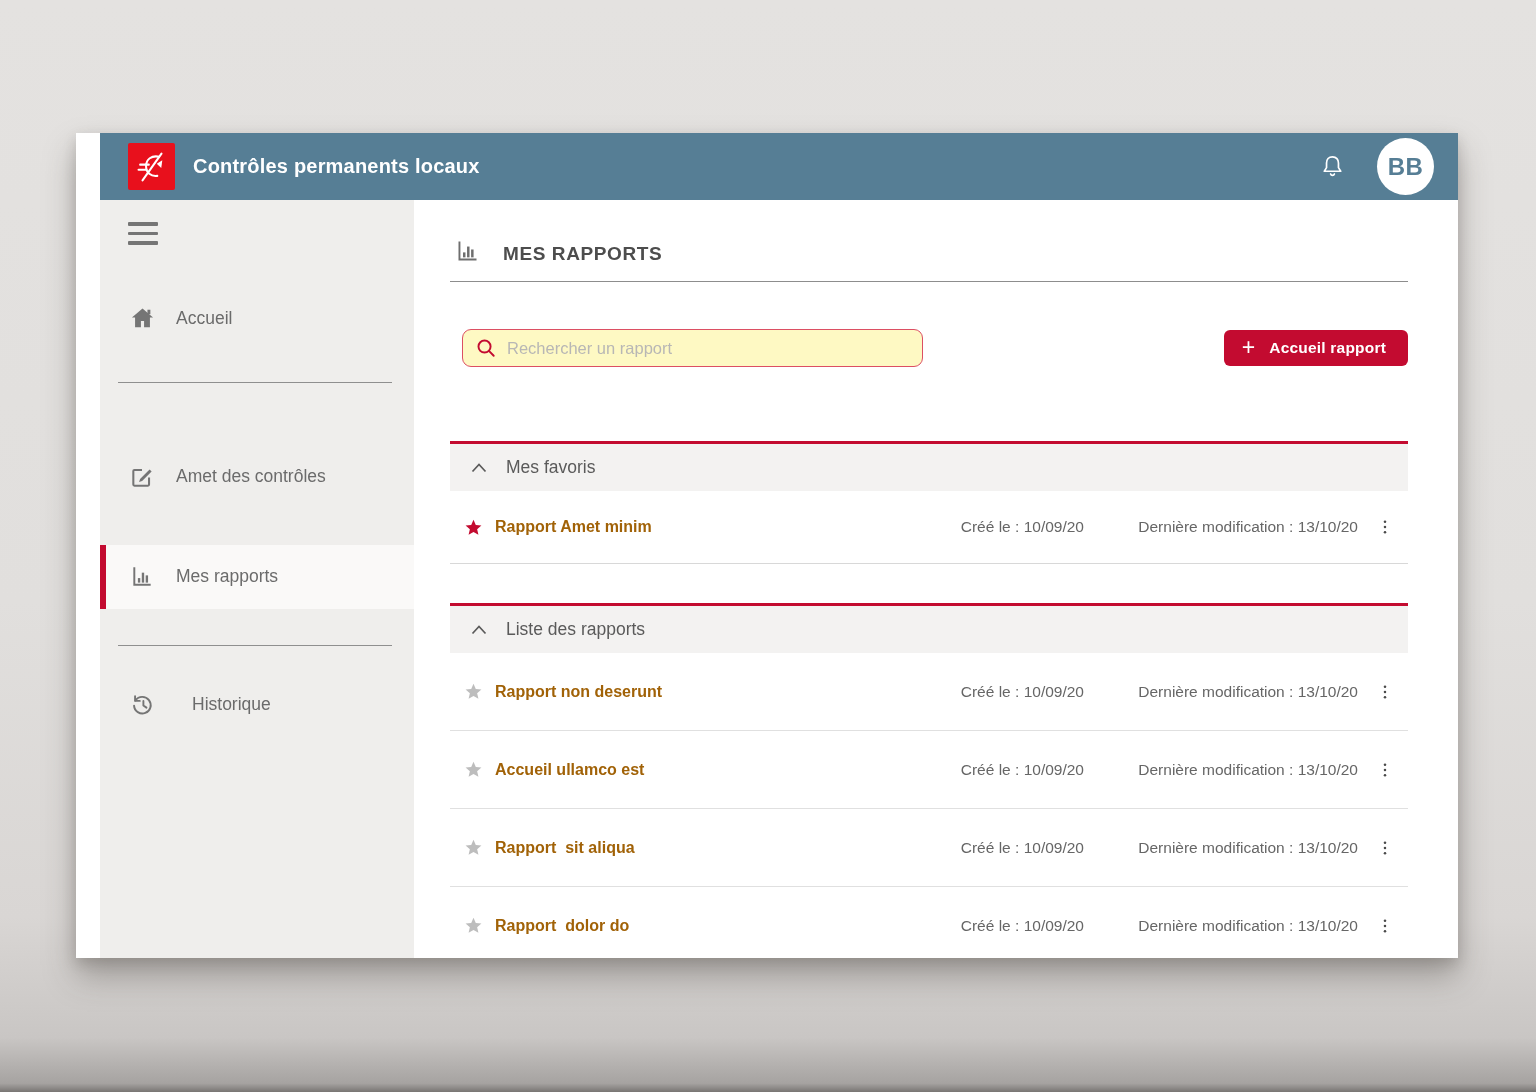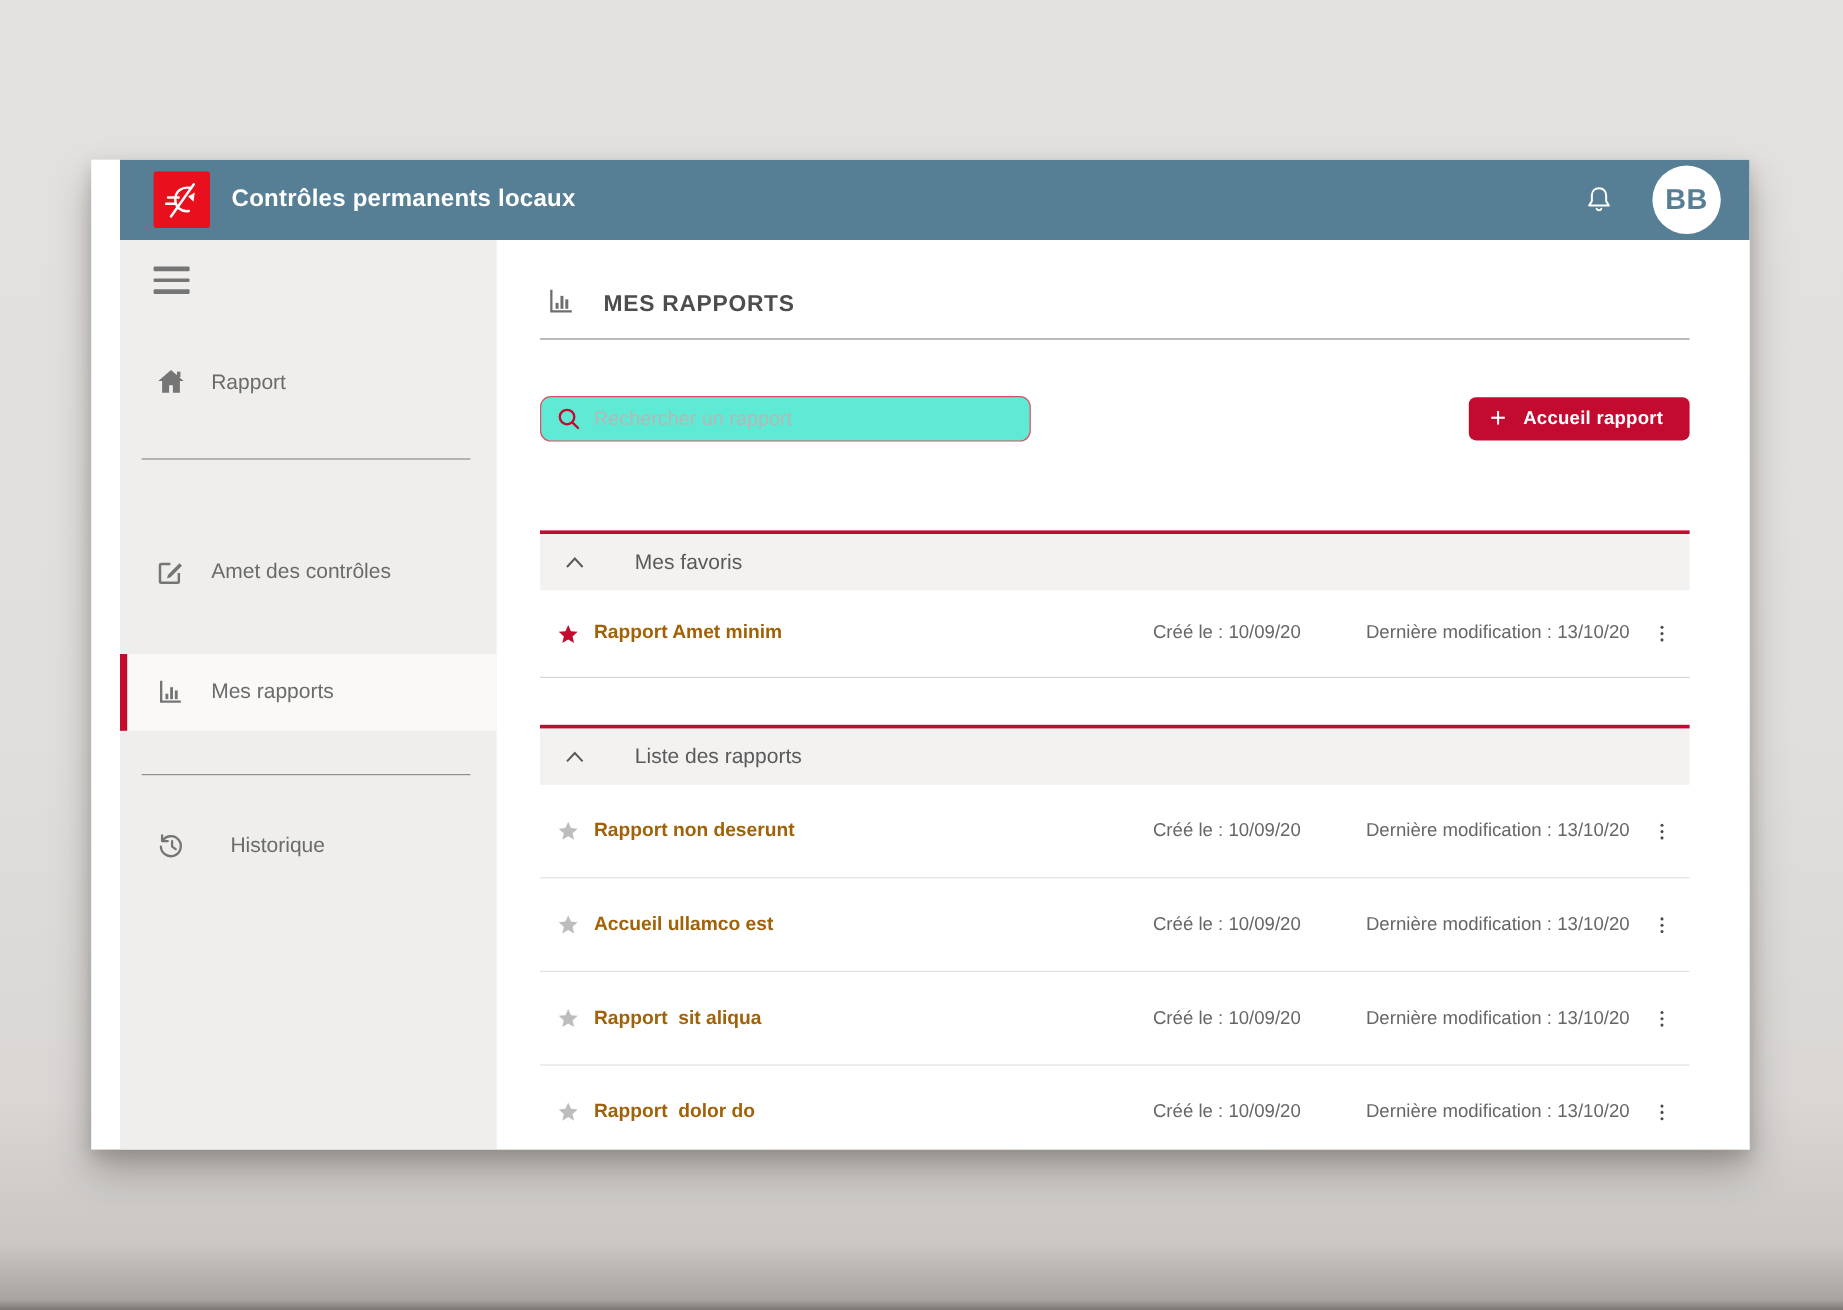--- a/index.html
+++ b/index.html
@@ -46,39 +46,39 @@
   .active-bar { position:absolute; left:0; top:0; bottom:0; width:6px; background:#c30b30; }
   .sb-divider { border-top:1px solid #8f8f8f; margin:35px 22px 0 18px; }
   .sb-divider.second { margin-top:36px; }
   
   .content { flex:1; background:#fff; padding:38px 50px 0 36px; overflow:hidden; }
   .page-head { display:flex; align-items:center; gap:22px; padding-left:4px; }
   .page-head h1 { font-size:19px; font-weight:700; color:#4d4d4d; letter-spacing:.6px; }
   .head-rule { border-bottom:1px solid #8d8d8d; margin-top:12px; }
   .toolbar { margin-top:47px; display:flex; align-items:center; justify-content:space-between; }
   .search {
-    width:409px; height:38px; border:1.6px solid #dc4f63; border-radius:9px;
-    display:flex; align-items:center; padding:0 12px; background:#5eead4;
+    width:461px; height:38px; border:1.6px solid #dc4f63; border-radius:9px;
+    display:flex; align-items:center; padding:0 12px; background:#fef9c3;margin-left:12px;
   }
   .search input {
     border:none; outline:none; flex:1; margin-left:10px;
     font-size:16.5px; color:#555; font-family:inherit; background:transparent;
   }
   .search input::placeholder { color:#b8b7b5; }
   .new-btn {
     height:36px; background:#c30b30; color:#fff; border:none; border-radius:6px;
     font-family:inherit; font-size:15.5px; font-weight:700; letter-spacing:.2px;
     display:flex; align-items:center; gap:14px; padding:0 22px 0 18px; cursor:pointer;
   }
   .new-btn .plus { font-size:23px; font-weight:400; line-height:1; margin-top:-2px; }
   section.favorites { margin-top:74px; }
   section.report-list { margin-top:39px; }
   .sec-head {
     background:#f3f2f1; border-top:3px solid #c30b30; height:50px;
-    display:flex; align-items:center; padding-left:21px; gap:42px; cursor:pointer;
+    display:flex; align-items:center; padding-left:21px; gap:19px; cursor:pointer;
   }
   .sec-head .sec-title { color:#5a5a5a; font-size:17.5px; }
   .row { display:flex; align-items:center; border-bottom:1px solid #e0e0e0; padding-left:14px; }
   .fav-row { height:73px; border-bottom-color:#d8d8d8; }
   .list-row { height:78px; }
   .row .star-cell { width:31px; display:flex; align-items:center; cursor:pointer; }
   .row .row-title { flex:1; font-size:16px; font-weight:700; color:#a16207; white-space:pre; cursor:pointer; }
   .row .row-created { width:200px; text-align:right; font-size:15.5px; color:#666; }
   .row .row-modified { width:274px; text-align:right; font-size:15.5px; color:#666; }
   .row .kebab-cell { width:50px; display:flex; justify-content:flex-end; padding-right:14px; cursor:pointer; }
@@ -121,21 +121,21 @@
       </div>
 
       <nav>
         <div class="nav-item item-accueil">
           <span class="nav-icon">
             <svg width="27" height="27" viewBox="0 0 24 24" fill="#757575">
               <path d="M12 3 2.6 11.2h2.8v8.6h5.2v-5.6h2.8v5.6h5.2v-8.6h2.8z"></path>
               <rect x="16.4" y="4.2" width="2.6" height="4"></rect>
             </svg>
           </span>
-          <span class="nav-label">Rapport</span>
+          <span class="nav-label">Accueil</span>
         </div>
 
         <div class="sb-divider"></div>
 
         <div class="nav-item item-controles">
           <span class="nav-icon">
             <svg width="26" height="26" viewBox="0 0 24 24" fill="none" stroke="#757575" stroke-width="1.9">
               <path d="M18.5 12.5v6.5a1 1 0 0 1-1 1H5a1 1 0 0 1-1-1V6.5a1 1 0 0 1 1-1h7"></path>
               <path d="M10.2 13.9 19 5l1.9 1.9-8.8 8.9-2.8.9z" fill="#757575" stroke="none"></path>
             </svg>

